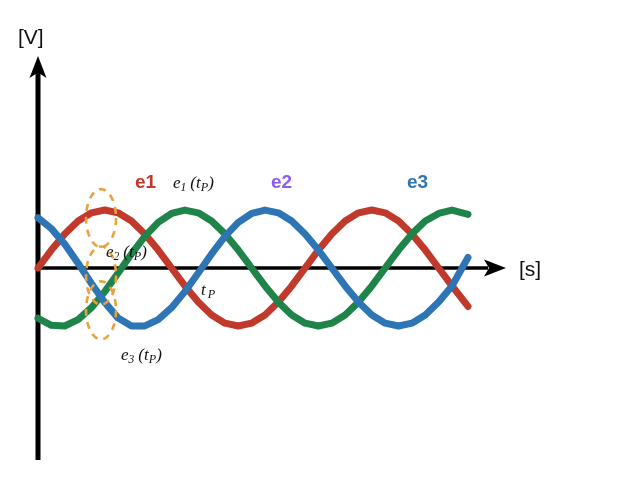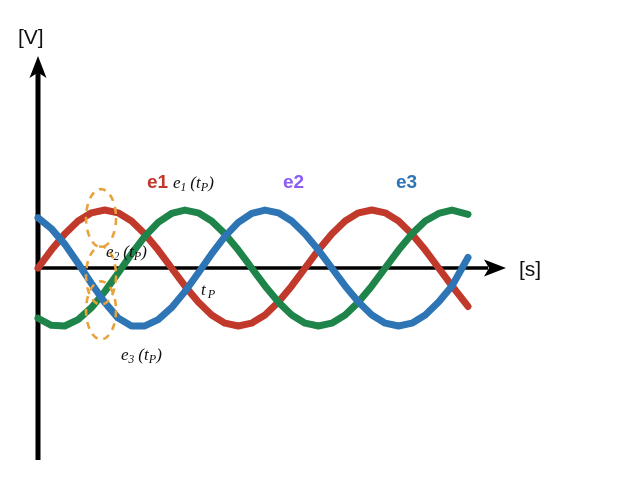--- a/index.html
+++ b/index.html
@@ -36,21 +36,20 @@
     font-family: "Liberation Sans", sans-serif;
     font-size: 21px;
     font-weight: 400;
     color: #111111;
     letter-spacing: 0px;
   }
   .series-label {
     font-family: "Liberation Sans", sans-serif;
     font-size: 19px;
     font-weight: bold;
-    margin-left: 12px;
   }
   .math {
     font-family: "Liberation Serif", serif;
     font-style: italic;
     font-size: 17px;
     color: #111111;
     text-align: right;
   }
   .math sub {
     font-size: 0.68em;
@@ -102,21 +101,21 @@
   </svg>
 
   <div class="lbl axis-unit" style="left:18px; top:26px;">[V]</div>
 
   <div class="lbl axis-unit" style="left:519px; top:258px;">[s]</div>
 
   <div class="lbl series-label" style="left:135px; top:172px; color:#c0392b;">e1</div>
 
   <div class="lbl series-label" style="left:271px; top:172px; color:#8b5cf6;">e2</div>
 
-  <div class="lbl series-label" style="left:384px; top:172px; color:#2e75b6;">e3</div>
+  <div class="lbl series-label" style="left:407px; top:172px; color:#2e75b6;">e3</div>
 
   <div class="lbl math" style="left:173px; top:174px;">
     <span>e</span><sub>1</sub><span class="paren" style="padding-left:4px;">(</span><span>t</span><span class="sub-p">P</span><span class="paren">)</span>
   </div>
 
   <div class="lbl math" style="left:106px; top:243px;">
     <span>e</span><sub>2</sub><span class="paren" style="padding-left:4px;">(</span><span>t</span><span class="sub-p">P</span><span class="paren">)</span>
   </div>
 
   <div class="lbl math" style="left:201px; top:281px;">

